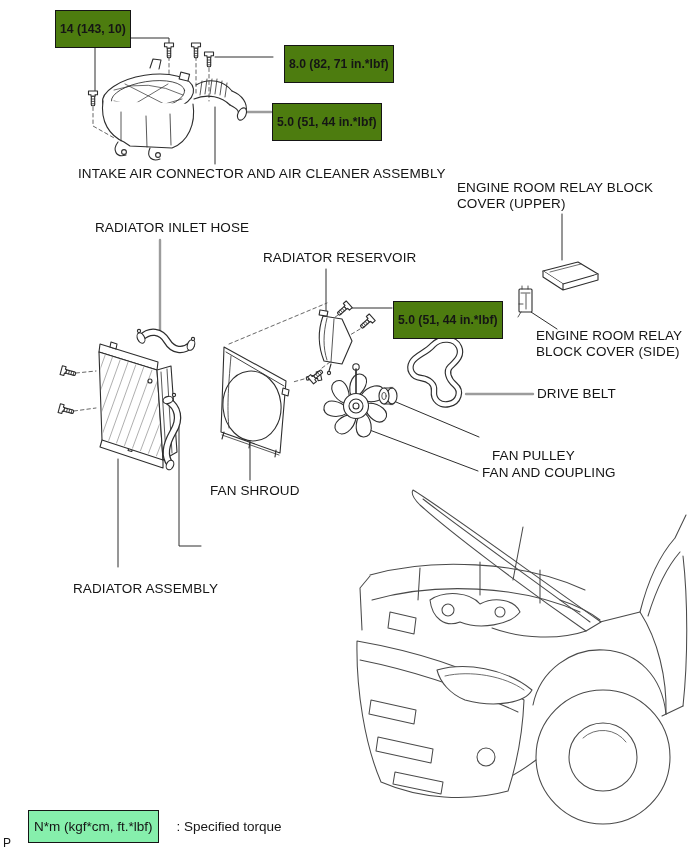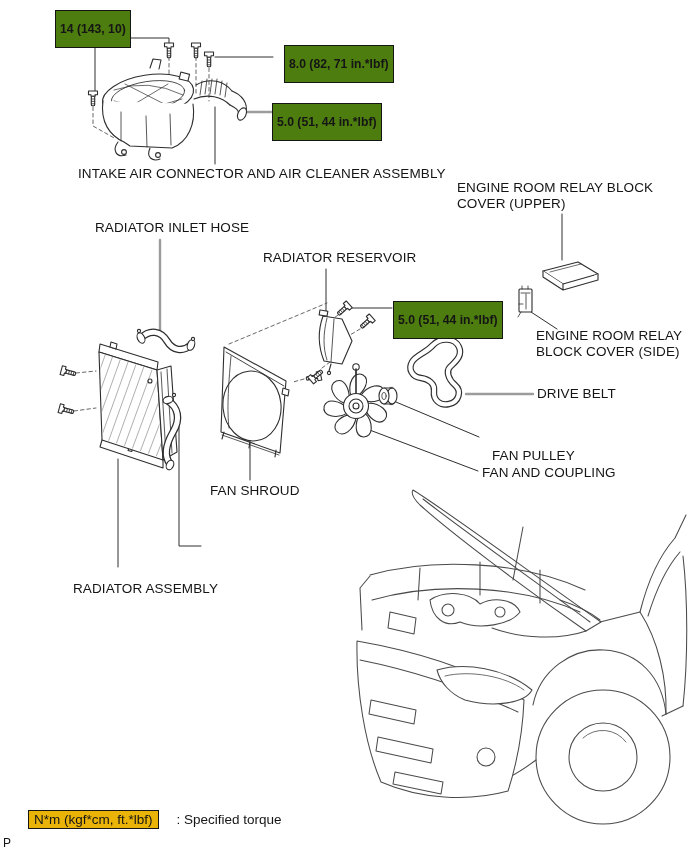--- a/index.html
+++ b/index.html
@@ -12,21 +12,21 @@
     position:absolute;font-size:13.5px;line-height:16px;color:#151515;
     white-space:nowrap;letter-spacing:.1px;
   }
   .lbl.wrap{white-space:normal;}
   .tq{
     position:absolute;border:1.5px solid #151515;background:#4d7c0f;
     font-size:12.2px;font-weight:bold;line-height:14px;padding:11px 4px;
     white-space:nowrap;color:#151515;
   }
   .legend{position:absolute;left:28px;top:810px;display:flex;align-items:center;font-size:13.5px;color:#151515;}
-  .legend .ubox{border:1.2px solid #151515;padding:1px 5px;background:#eab308;white-space:nowrap;}
+  .legend .ubox{border:1.2px solid #151515;padding:8px 5px;background:#86efac;white-space:nowrap;}
   .legend .note{margin-left:18px;white-space:nowrap;}
   .pmark{position:absolute;left:3px;top:836px;font-size:12px;color:#151515;}
 </style>
 </head>
 <body>
 
 <div id="screen">
 
   <svg id="art" viewBox="0 0 690 854" fill="none" stroke="#2e2e2e" stroke-width="1.1" stroke-linecap="round" stroke-linejoin="round">
     <defs>

